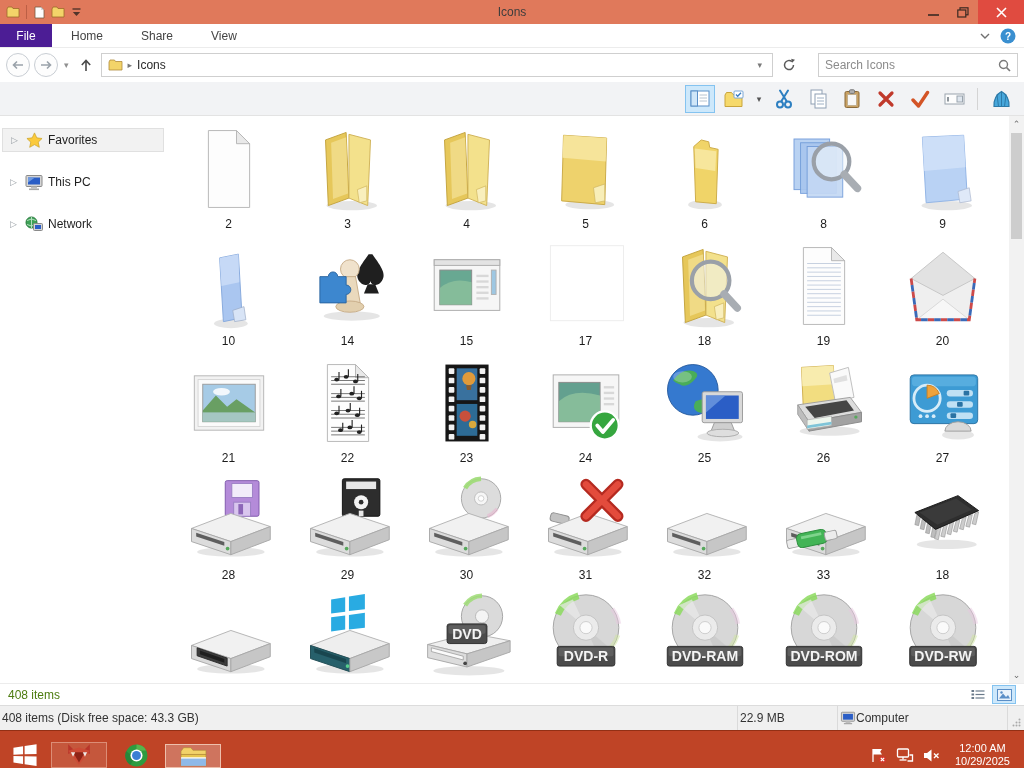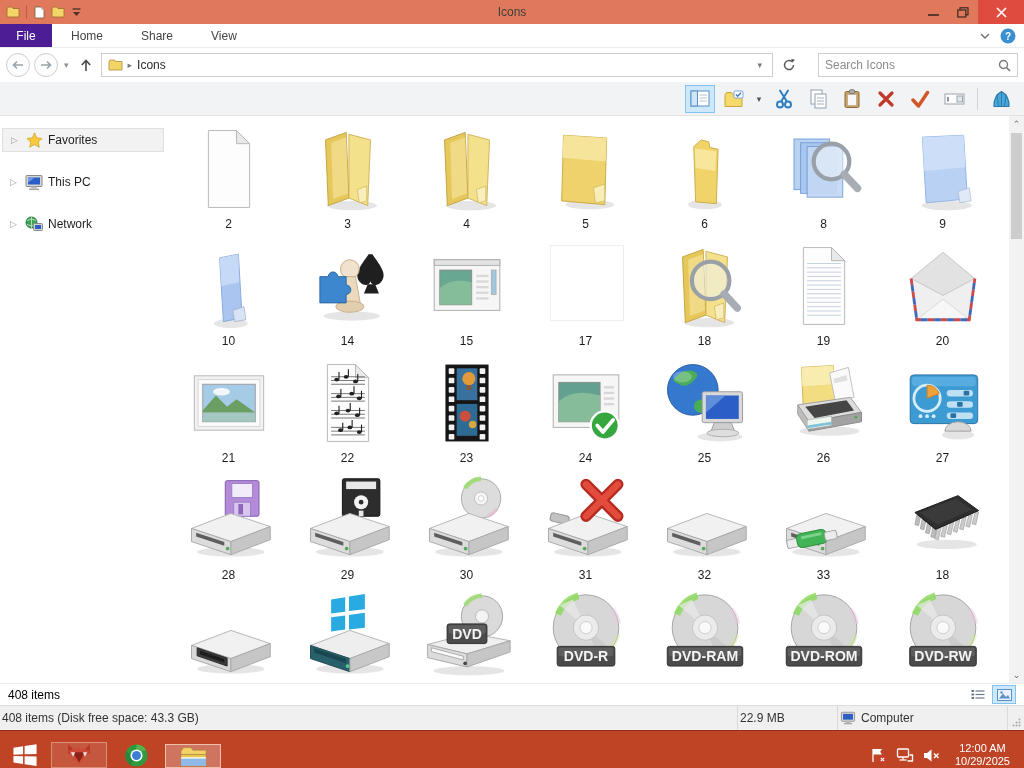--- a/index.html
+++ b/index.html
@@ -50,30 +50,30 @@
 .cell{display:flex;flex-direction:column;align-items:center}
 .fic{height:94px;display:flex;align-items:center;justify-content:center}
 .flab{font-size:12px;color:#1c1c1c;margin-top:1px}
 
 .scrollbar{width:15px;flex:0 0 15px;background:#f2f2f2;display:flex;flex-direction:column;align-items:center}
 .sb-arrow{height:16px;width:15px;display:flex;align-items:center;justify-content:center;color:#6a6a6a;font-size:9px}
 .sb-thumb{width:11px;height:106px;background:#cdcdcd;margin-top:1px}
 .sb-fill{flex:1}
 
 .estatus{height:22px;flex:0 0 22px;display:flex;align-items:center;padding:0 8px;border-top:1px solid #ececec;background:#fff}
-.estatus-left{color:#000000}
+.estatus-left{color:#4d7c0f}
 .eview{margin-left:auto;display:flex;gap:2px}
 .vbtn{width:24px;height:19px;display:flex;align-items:center;justify-content:center;border:1px solid transparent}
 .vbtn.sel{background:#cde8fb;border-color:#84c3f0}
 
 .cstatus{height:25px;flex:0 0 25px;background:#f0f0f0;border-top:1px solid #dcdcdc;display:flex;align-items:center}
 .cseg{height:100%;display:flex;align-items:center;padding:0 2px;border-right:1px solid #dadada;color:#333}
 .cseg1{flex:1}
 .cseg2{width:100px;flex:0 0 100px}
-.cseg3{width:170px;flex:0 0 170px;gap:5px}
+.cseg3{width:170px;flex:0 0 170px;}
 .grip{width:16px;height:100%;display:flex;align-items:flex-end;justify-content:flex-end;padding:3px}
 
 .taskbar{height:38px;background:#bf4426;border-top:1px solid #932f14;display:flex;align-items:flex-end;position:absolute;left:0;right:0;bottom:0}
 .startbtn{width:50px;display:flex;align-items:center;justify-content:center}
 .taskbtn{width:56px;display:flex;align-items:center;justify-content:center;margin-left:1px}
 .taskbtn.framed{background:rgba(255,255,255,.10);border:1px solid rgba(255,222,204,.40)}
 .taskbtn.active{background:rgba(255,255,255,.26);border:1px solid rgba(255,232,214,.65)}
 .tray{margin-left:auto;display:flex;align-items:center;gap:9px;padding-right:8px}
 .clock{color:#fff;font-size:11px;line-height:13px;text-align:center;padding:0 6px}
 svg{display:block}

